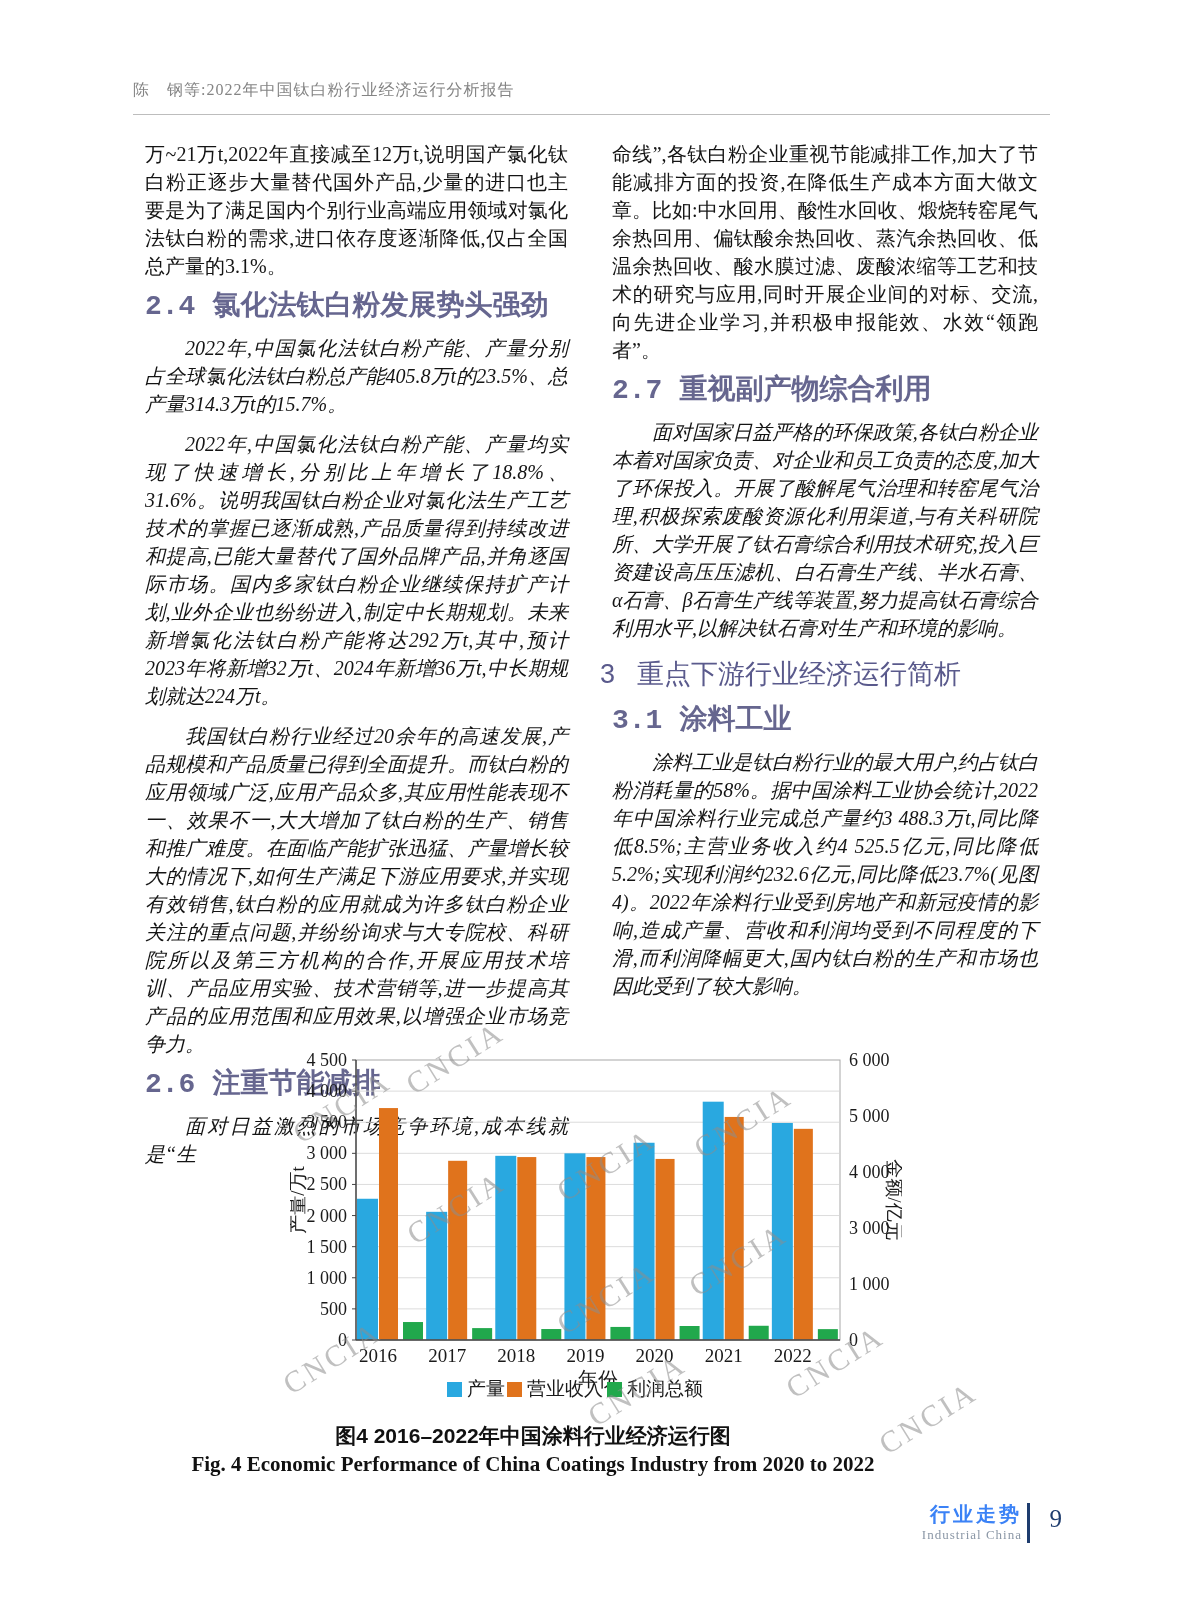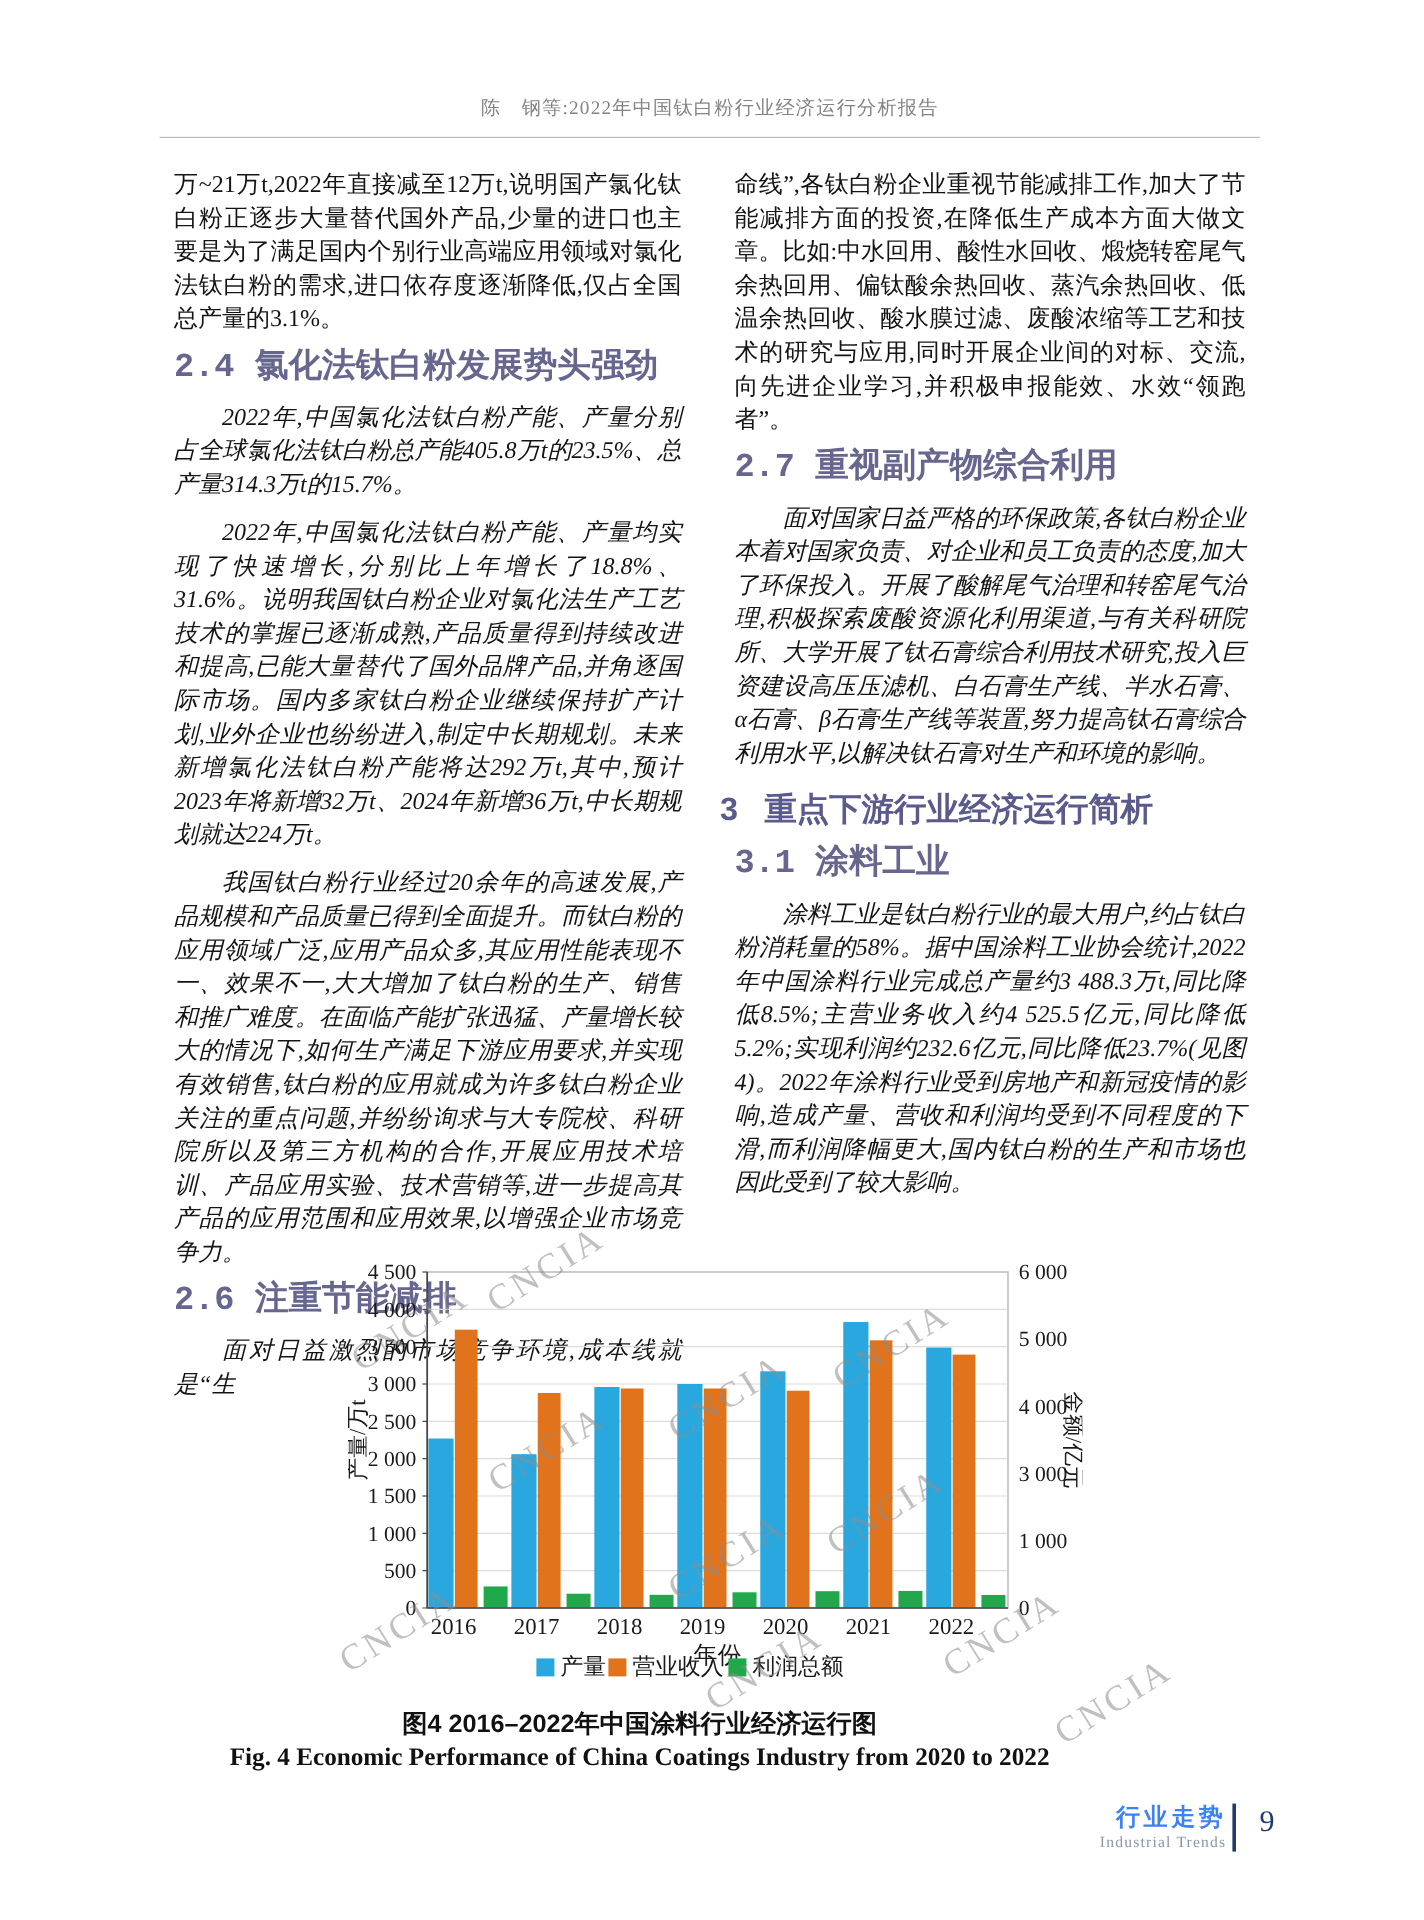--- a/index.html
+++ b/index.html
@@ -1,31 +1,31 @@
 <!DOCTYPE html>
 <html><head>
 <meta charset="utf-8">
 <style>
   html,body{margin:0;padding:0;background:#e8e8e8;}
   .page{position:relative;width:1187px;height:1600px;background:#ffffff;margin:0 auto;overflow:hidden;
         font-family:"Liberation Serif","DejaVu Serif",serif;color:#141414;}
   
-  .running-head{position:absolute;top:80px;left:133px;width:917px;text-align:center;
+  .running-head{position:absolute;top:80px;left:133px;width:917px;text-align:left;
         font-size:16px;color:#848484;letter-spacing:1px;}
   .head-rule{position:absolute;top:114px;left:133px;width:917px;height:1px;background:#bdbdbd;}
   
   .col{position:absolute;top:128px;font-size:20px;line-height:28px;text-align:justify;}
   .col-left{left:133px;width:447px;}
   .col-right{left:600px;width:450px;}
   .col p{margin:12px;}
   .col p.indent{text-indent:2em;font-style:italic;}
   .sec-h{font-family:Liberation Mono, monospace;font-weight:bold;
         color:#66668f;font-size:28px;line-height:30px;text-align:left;text-indent:0;}
   .sec-h .num{margin-right:17px;}
-  .sec-h1{font-family:"Liberation Sans","DejaVu Sans",sans-serif;font-weight:bold;
+  .sec-h1{font-family:"Liberation Sans","DejaVu Sans",sans-serif;font-weight:normal;
         color:#5a5a8c;font-size:27px;line-height:40px;margin:6px 0 2px 0 !important;text-align:left;}
   .sec-h1 .num{margin-right:22px;}
   
   .figure{position:absolute;left:290px;top:1035px;width:612px;height:368px;}
   .caption{position:absolute;left:133px;width:800px;text-align:center;font-weight:bold;color:#111;}
   .caption-cn{top:1422px;font-family:"Liberation Sans","DejaVu Sans",sans-serif;font-size:21px;}
   .caption-en{top:1452px;font-family:"Liberation Serif","DejaVu Serif",serif;font-size:21px;}
   
   .wm{position:absolute;transform:translate(-50%,-50%) rotate(-32deg);
       font-family:"Liberation Serif","DejaVu Serif",serif;font-size:30px;letter-spacing:3px;
@@ -156,18 +156,18 @@
       <div class="wm" style="left: 738px; top: 1260px;">CNCIA</div>
       <div class="wm" style="left: 606px; top: 1298px;">CNCIA</div>
       <div class="wm" style="left: 332px; top: 1358px;">CNCIA</div>
       <div class="wm" style="left: 835px; top: 1362px;">CNCIA</div>
       <div class="wm" style="left: 637px; top: 1390px;">CNCIA</div>
       <div class="wm" style="left: 928px; top: 1418px;">CNCIA</div>
     </div>
 
   <div class="footer">
     <div class="footer-cn">行业走势</div>
-    <div class="footer-en">Industrial Trends</div>
+    <div class="footer-en">Industrial China</div>
     <div class="footer-bar"></div>
     <div class="footer-page">9</div>
   </div>
 
 </div>
 
 </body></html>

